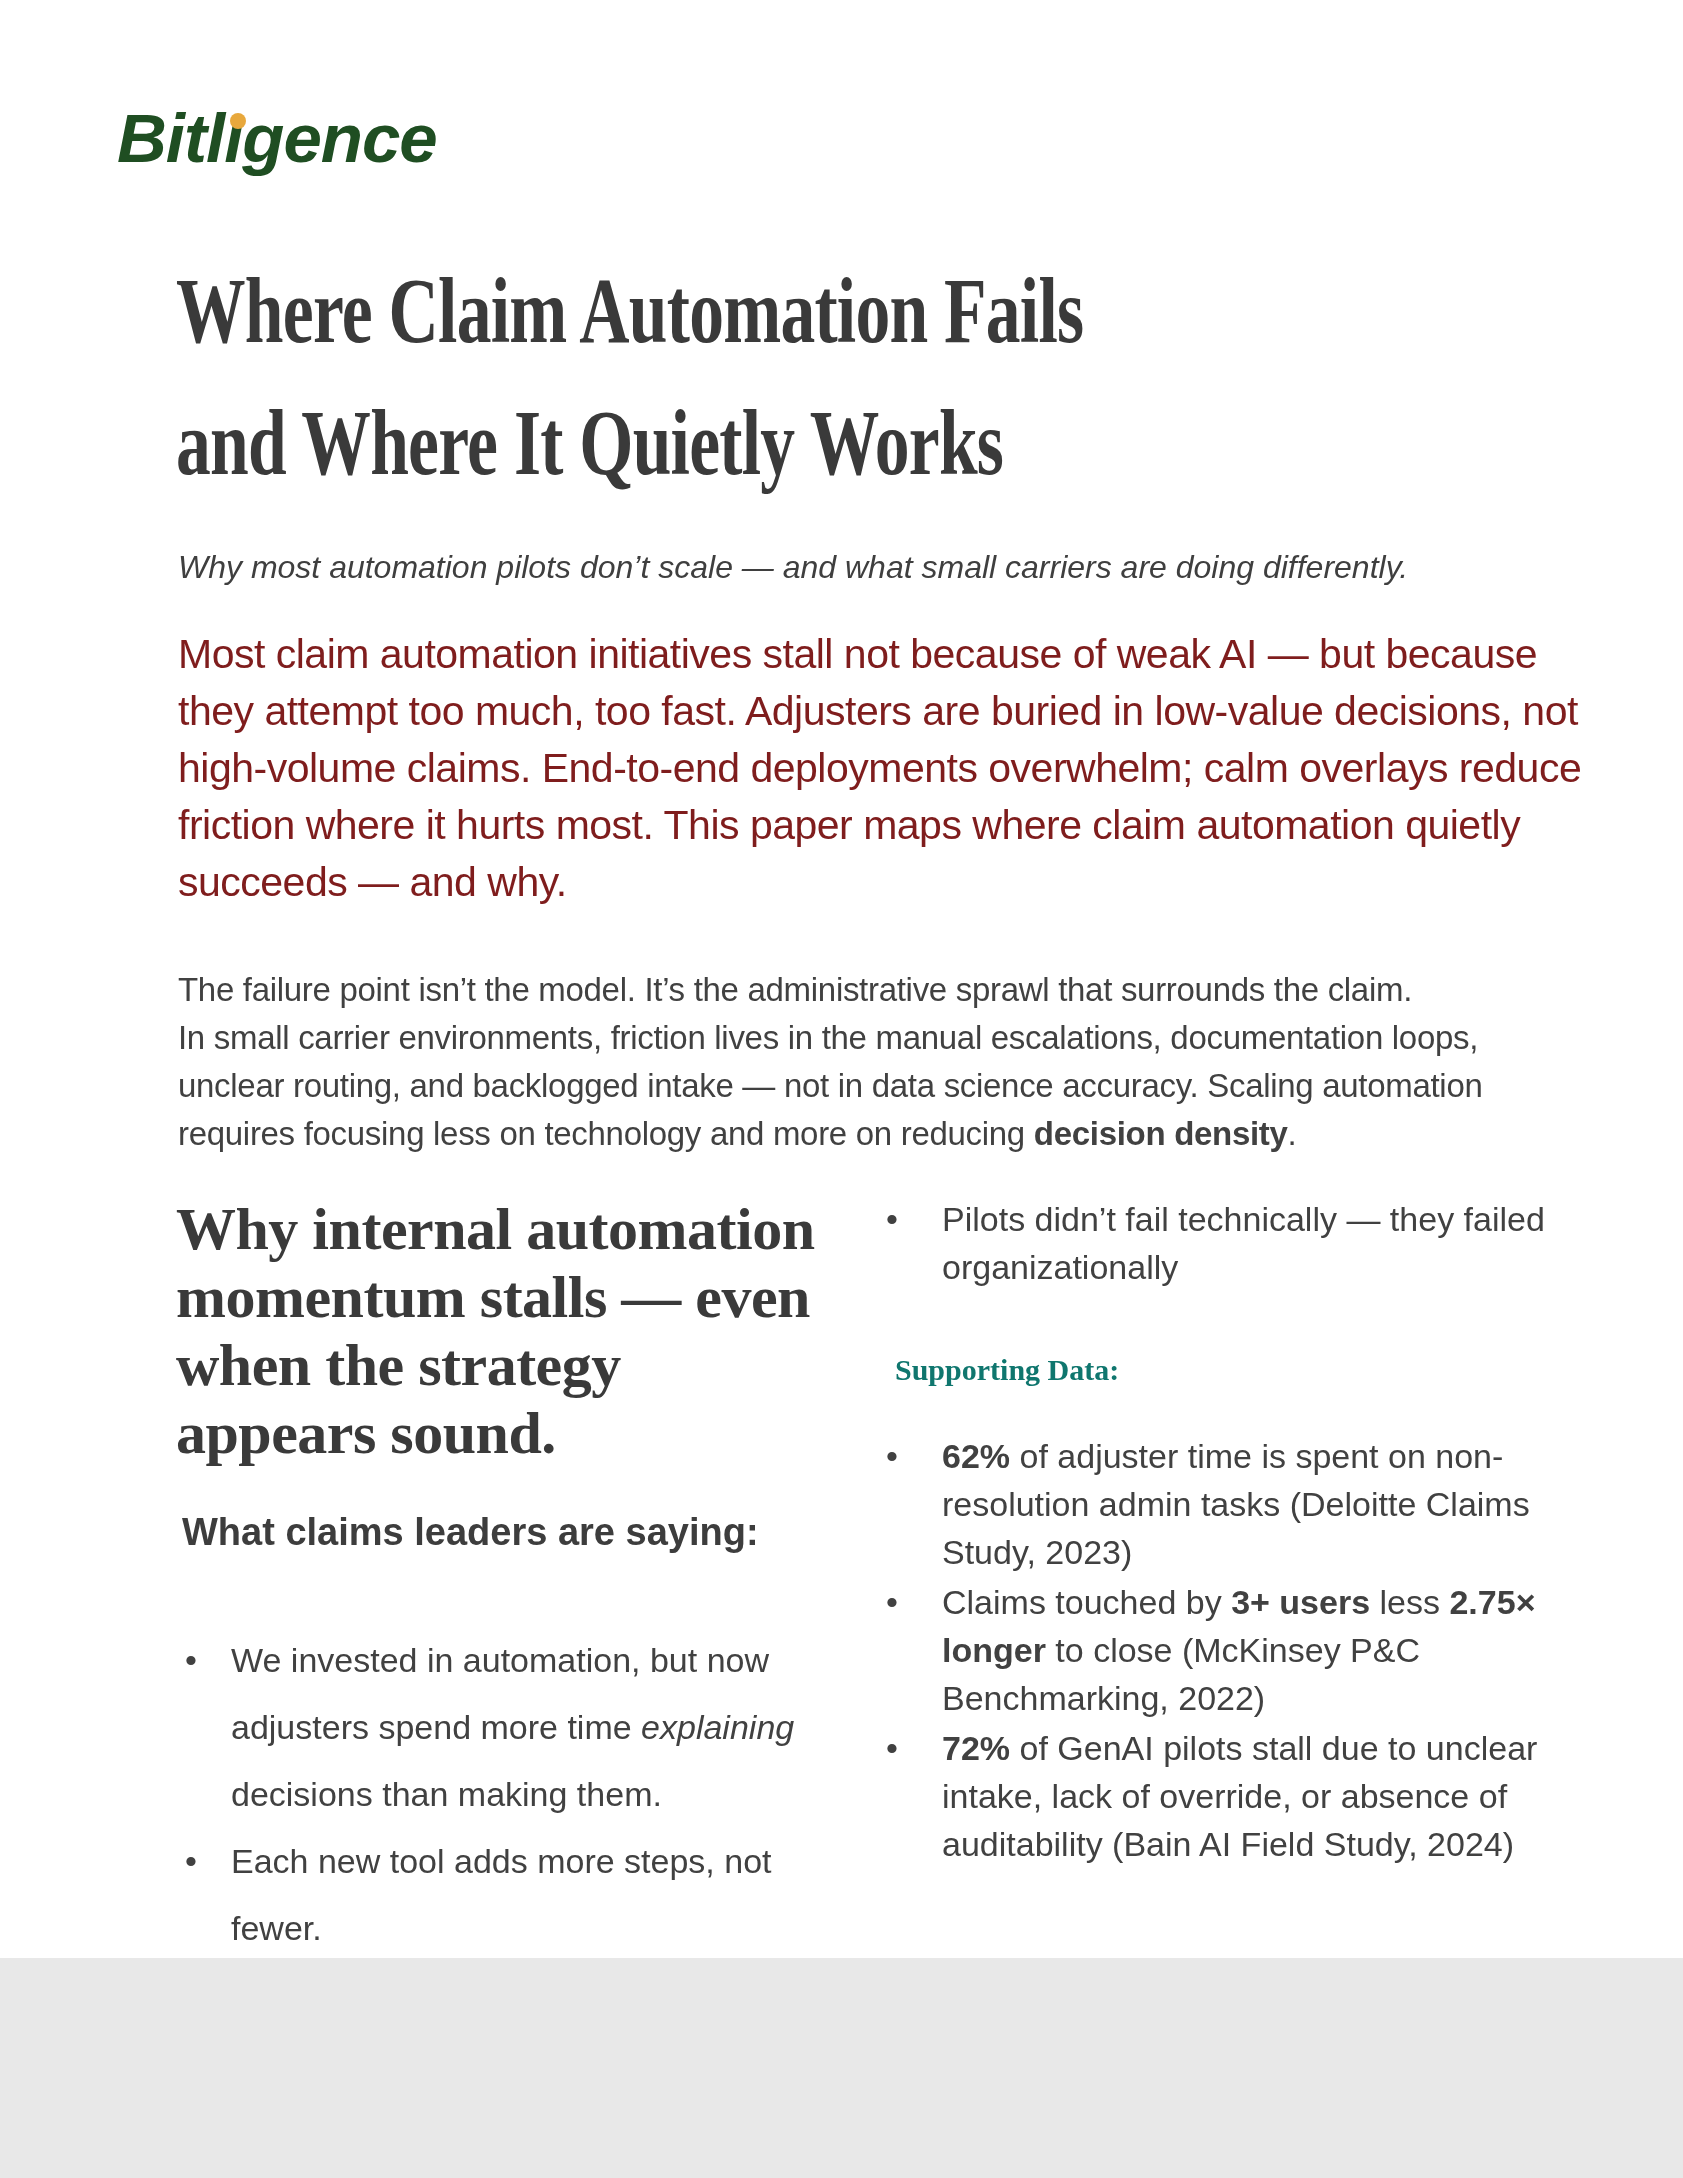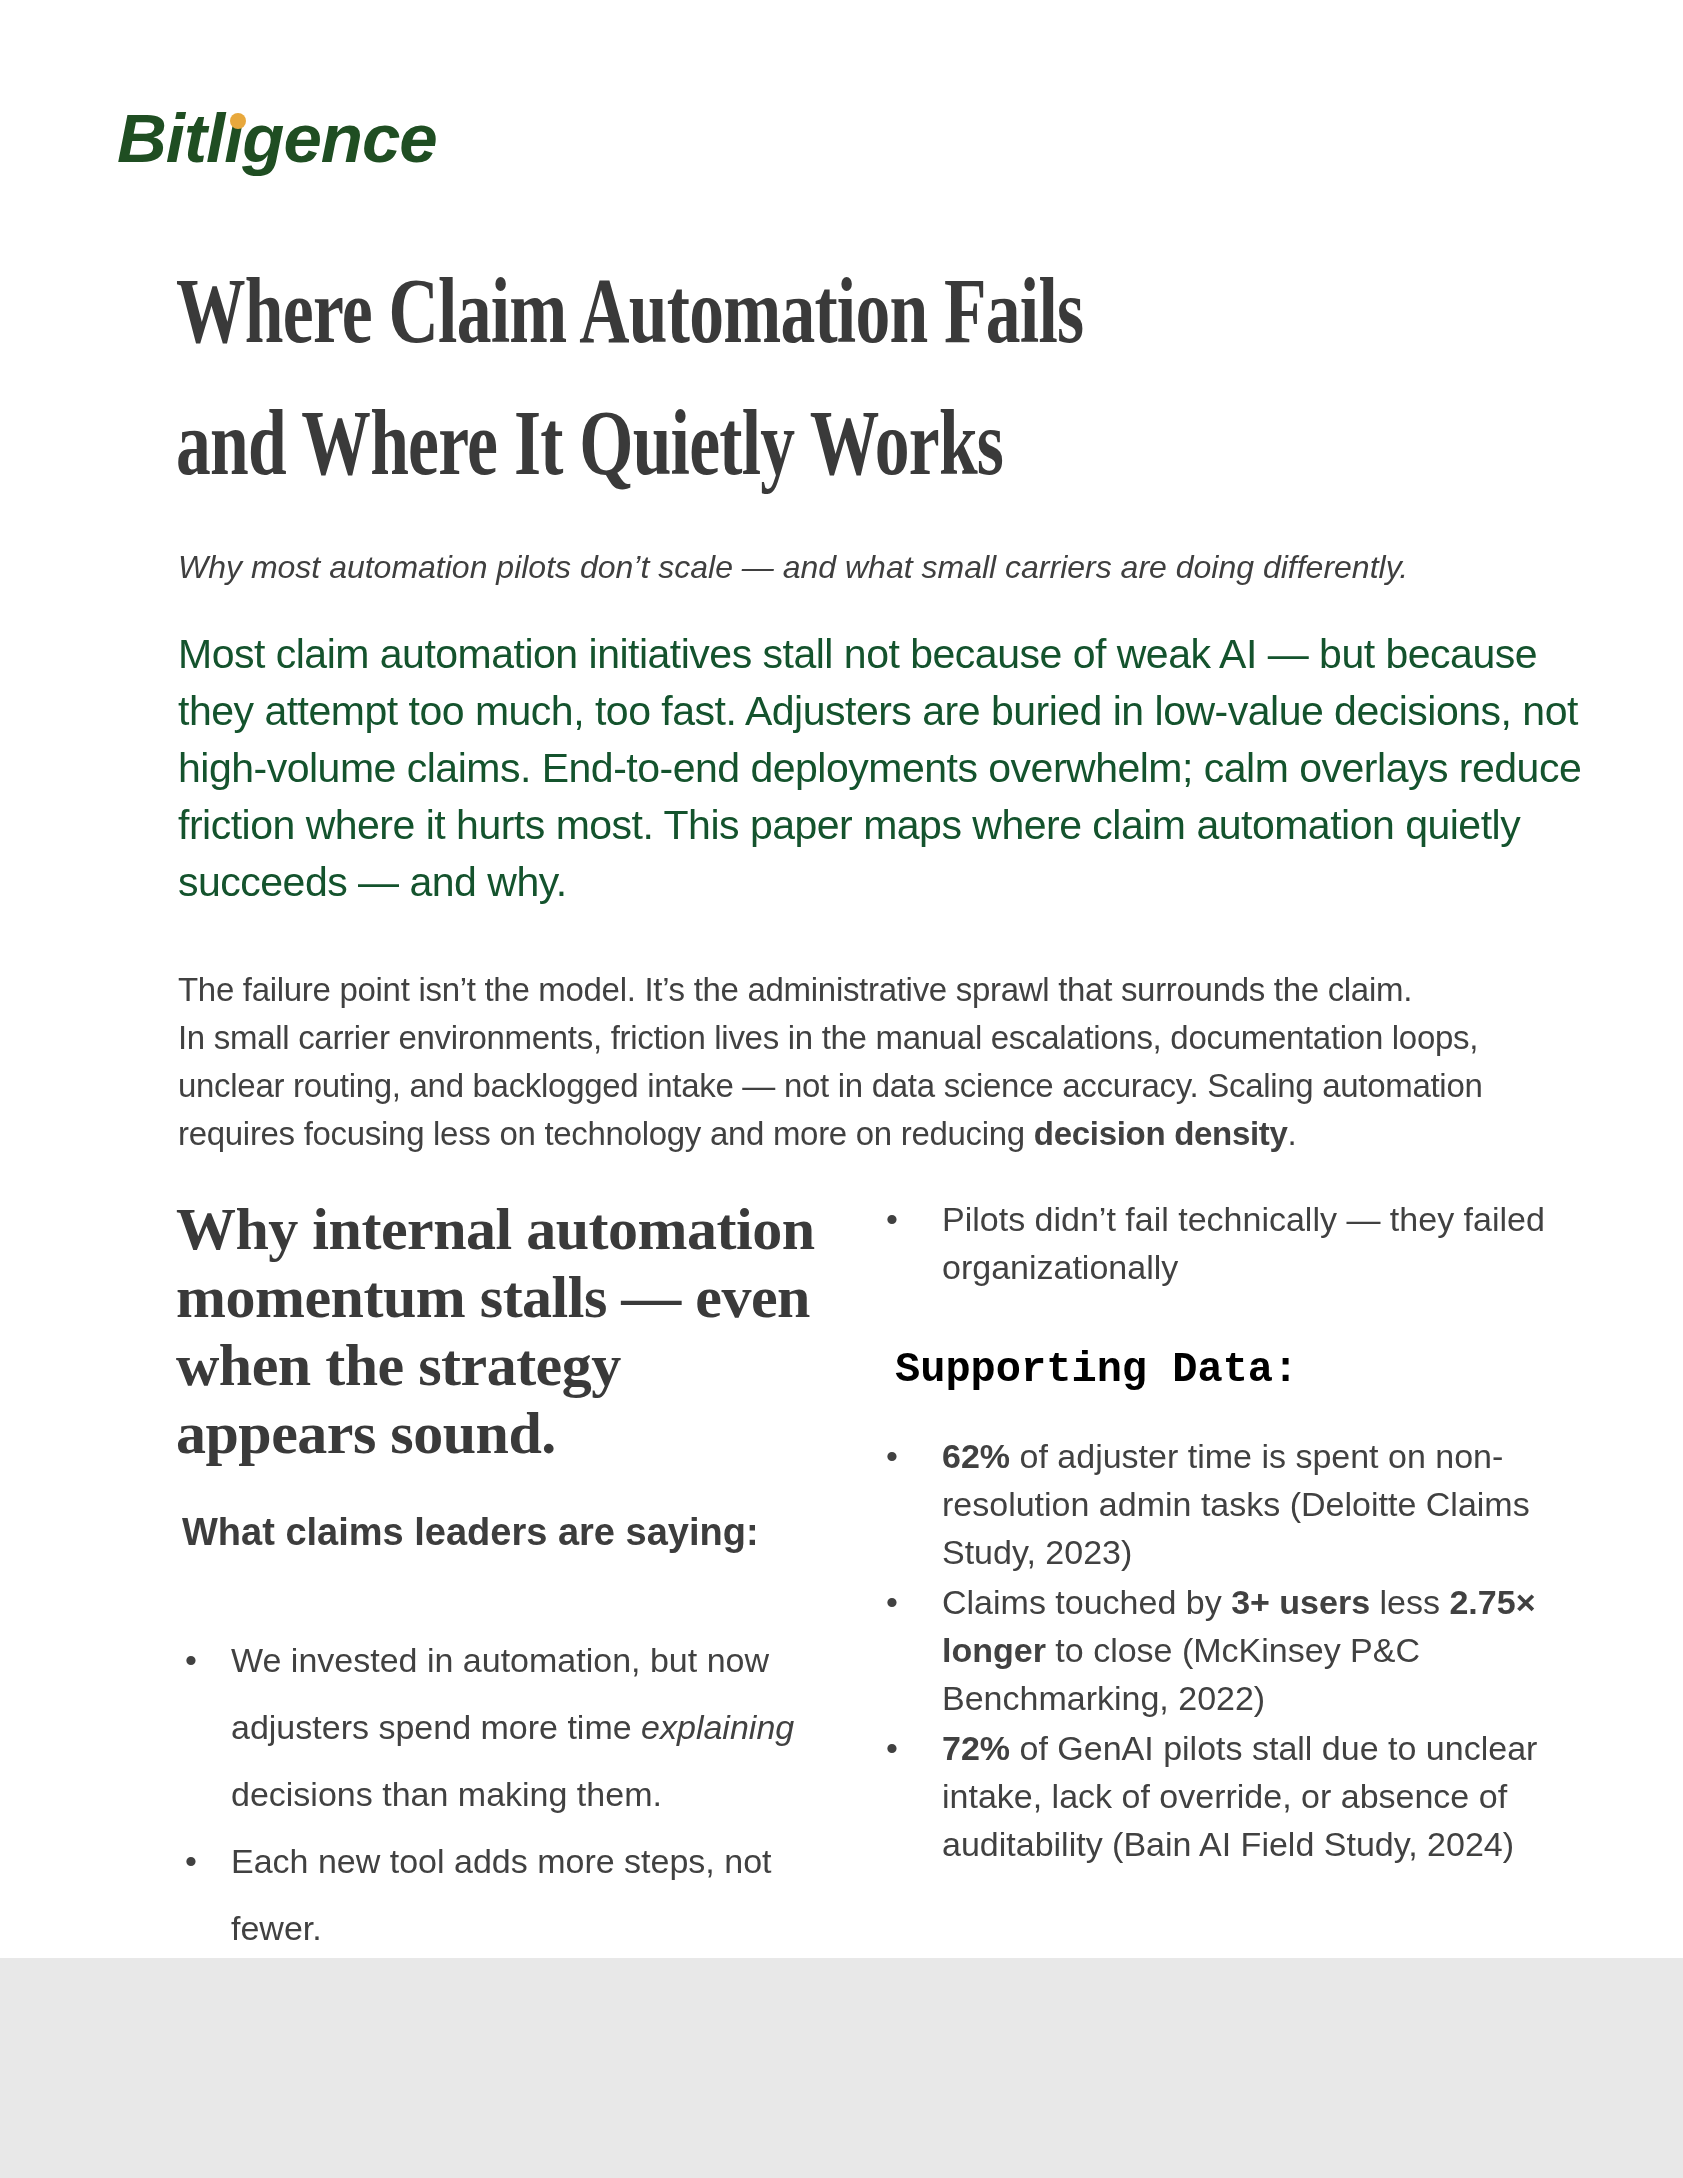--- a/index.html
+++ b/index.html
@@ -43,21 +43,21 @@
     left:178px;top:546px;
     font:italic 400 32px/42px "Liberation Sans",sans-serif;
     color:#3f3f3f;
     white-space:pre;
   }
   
   .lead{
     left:178px;top:626px;
     font-size:41px;line-height:57px;
     letter-spacing:-0.5px;
-    color:#14532d;
+    color:#7f1d1d;
     white-space:pre;
   }
   .body-para{
     left:178px;top:966px;
     font-size:33px;line-height:48px;
     letter-spacing:-0.3px;
     color:#414141;
     white-space:pre;
   }
   .b{font-weight:700;}
@@ -94,24 +94,24 @@
     font-size:34px;line-height:48px;
     color:#414141;
   }
   .right-lead-bullet .bullet-item{position:relative;padding-left:56px;white-space:pre;}
   .right-lead-bullet .bullet-item::before{
     content:"\2022";
     position:absolute;left:0;top:0;
   }
   .right-h2{
     left:895px;top:1345px;
-    font-family:Liberation Mono, monospace;
+    font-family:Liberation Serif, serif;
     font-weight:700;
-    font-size:42px;line-height:50px;
-    color:#000000;
+    font-size:30px;line-height:50px;
+    color:#0f766e;
     white-space:pre;
   }
   .right-bullets{
     left:886px;top:1432px;
     font-size:34px;line-height:48px;
     color:#414141;
   }
   .right-bullets .bullet-item{position:relative;padding-left:56px;white-space:pre;margin-bottom:2px;}
   .right-bullets .bullet-item::before{
     content:"\2022";

